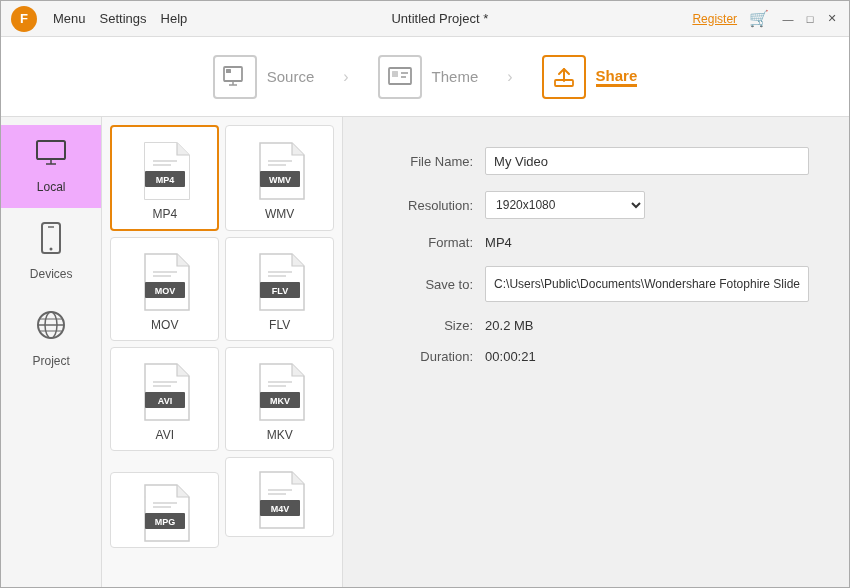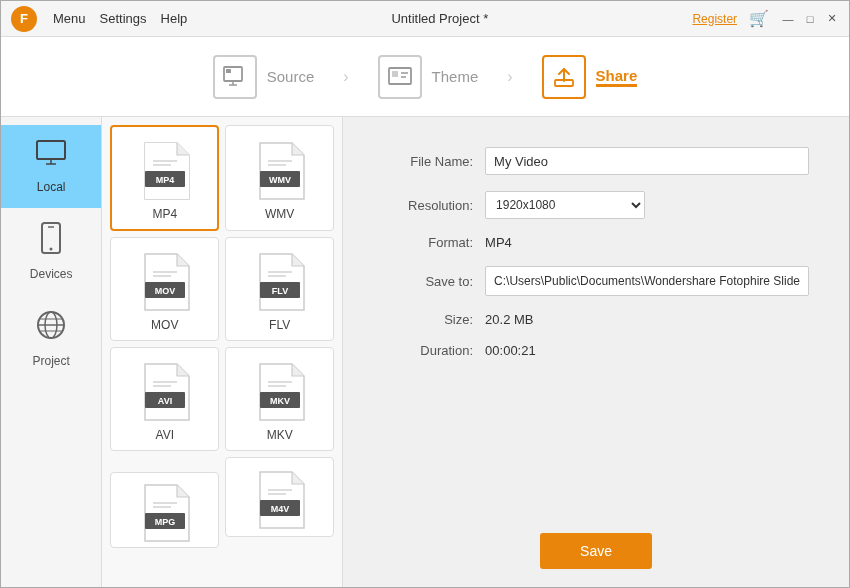--- a/index.html
+++ b/index.html
@@ -153,21 +153,21 @@
     .sidebar-item {
       display: flex;
       flex-direction: column;
       align-items: center;
       padding: 14px 8px;
       cursor: pointer;
       color: #555;
       gap: 6px;
     }
     .sidebar-item.active {
-      background: #7dd3fc;
+      background: #f0abfc;
       color: #333;
     }
     .sidebar-icon {
       font-size: 26px;
       color: #555;
     }
     .sidebar-label {
       font-size: 12px;
       color: #555;
     }
@@ -261,21 +261,21 @@
       background: #fff;
       color: #333;
       cursor: pointer;
     }
     .field-value {
       font-size: 13px;
       color: #333;
     }
     .field-path {
       flex: 1;
-      height: 30px;
+      height: 36px;
       border: 1px solid #ccc;
       border-radius: 2px;
       padding: 0 8px;
       font-size: 12px;
       background: #fff;
       color: #333;
       white-space: nowrap;
       overflow: hidden;
       text-overflow: ellipsis;
       display: flex;
@@ -550,18 +550,15 @@
       <span class="field-value">20.2 MB</span>
     </div>
 
     <div class="field-row">
       <span class="field-label">Duration:</span>
       <span class="field-value">00:00:21</span>
     </div>
 
     <div class="spacer"></div>
 
-    <div style="display:flex; justify-content:center;">
-      <button class="save-btn">Save</button>
-    </div>
 
   </div>
 </div>
 
 </body></html>

